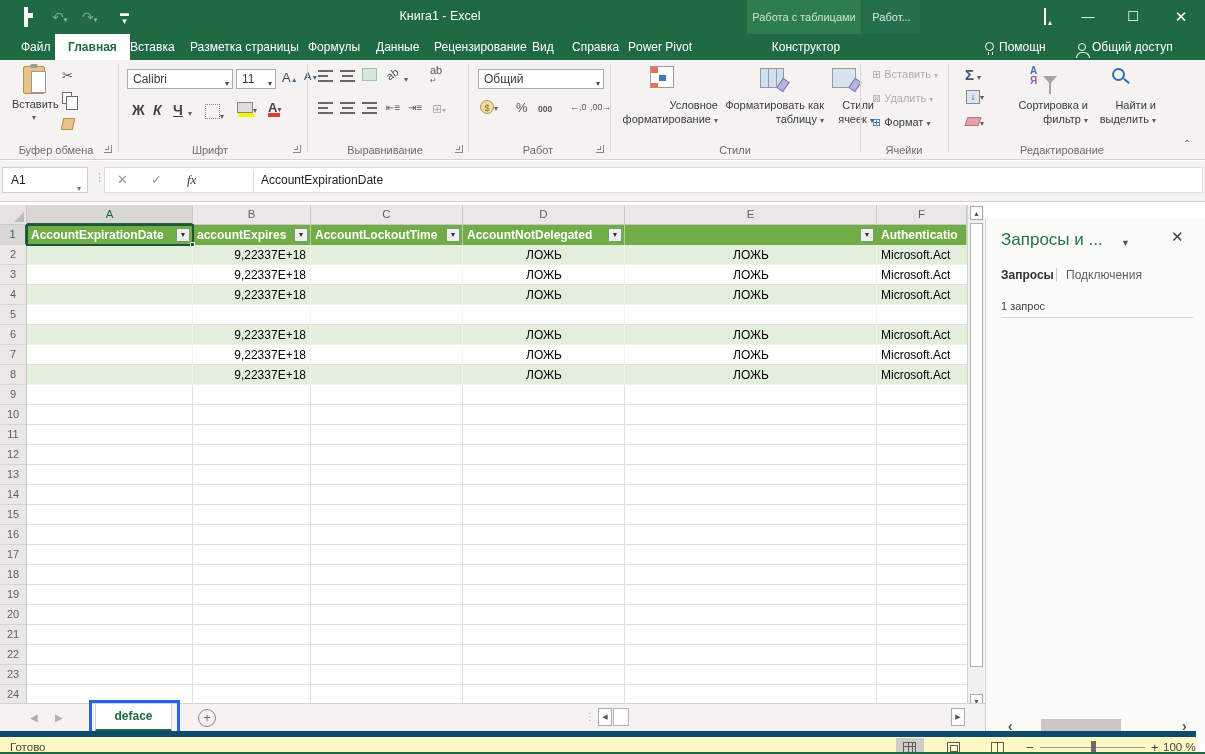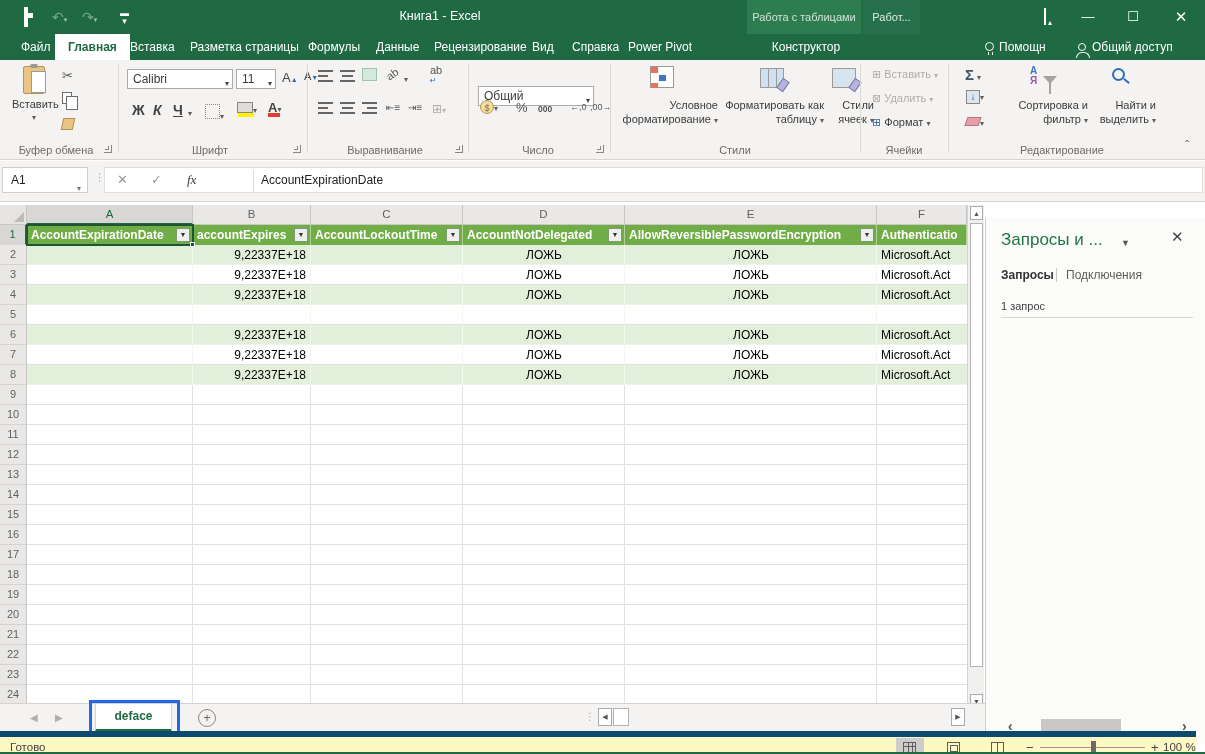--- a/index.html
+++ b/index.html
@@ -233,27 +233,27 @@
   <div class="abs alines al-l" style="left:318px;top:42px"></div>
   <div class="abs alines al-c" style="left:340px;top:42px"></div>
   <div class="abs alines al-r" style="left:362px;top:42px"></div>
   <div class="abs" style="left:386px;top:42px;font-size:10px;color:#555">⇤≡</div>
   <div class="abs" style="left:408px;top:42px;font-size:10px;color:#555">⇥≡</div>
   <div class="abs dim" style="left:432px;top:42px;font-size:12px">⊞<span class="caret-dim"></span></div>
   <div class="glabel" style="left:310px;width:150px">Выравнивание</div>
   <div class="launcher" style="left:455px"></div>
   <div class="gsep" style="left:468px"></div>
 
-  <div class="combo" style="left:478px;top:26px;width:116px"><span>Общий</span><span class="cv">▾</span></div>
+  <div class="combo" style="left:478px;top:9px;width:126px"><span>Общий</span><span class="cv">▾</span></div>
   <div class="abs" style="left:480px;top:40px"><span class="coin-ic" style="display:inline-block">$</span><span class="caret"></span></div>
   <div class="abs" style="left:516px;top:40px;font-size:13px;color:#555">%</div>
   <div class="abs" style="left:538px;top:44px;font-size:8.5px;font-weight:bold;color:#555">000</div>
   <div class="abs" style="left:570px;top:42px;font-size:9px;color:#555">←,0</div>
   <div class="abs" style="left:590px;top:42px;font-size:9px;color:#555">,00→</div>
-  <div class="glabel" style="left:470px;width:136px">Число</div>
+  <div class="glabel" style="left:470px;width:136px">Работ</div>
   <div class="launcher" style="left:596px"></div>
   <div class="gsep" style="left:610px"></div>
 
   <div class="abs" style="left:650px;top:6px">
     <span class="cond-ic" style="display:inline-block">
       <i style="left:0;top:0;background:#E8735C"></i><i style="left:8px;top:8px;background:#4472C4"></i><i style="left:0;top:16px;background:#E8735C;height:5px"></i>
     </span>
   </div>
   <div class="two-line" style="left:612px;top:38px;width:106px"><span>Условное форматирование</span> <span class="caret"></span></div>
   <div class="abs" style="left:760px;top:8px"><span class="tbl-ic" style="display:inline-block"><span class="brush2"></span></span></div>
@@ -348,21 +348,20 @@
       <div class="vline" style="left: 849px; top: 160px; height: 318px;"></div>
       <div id="hdr-row">
         <div class="thdr" style="left: 0px; width: 166px; padding-right: 18px;">AccountExpirationDate</div>
         <div class="fbtn2" style="left: 149px;">▼</div>
         <div class="thdr" style="left: 166px; width: 118px; padding-right: 18px;">accountExpires</div>
         <div class="fbtn2" style="left: 267px;">▼</div>
         <div class="thdr" style="left: 284px; width: 152px; padding-right: 18px;">AccountLockoutTime</div>
         <div class="fbtn2" style="left: 419px;">▼</div>
         <div class="thdr" style="left: 436px; width: 162px; padding-right: 18px;">AccountNotDelegated</div>
         <div class="fbtn2" style="left: 581px;">▼</div>
-        <div class="thdr" style="left: 598px; width: 252px; padding-right: 18px;">AllowReversiblePasswordEncryption</div>
         <div class="fbtn2" style="left: 833px;">▼</div>
         <div class="thdr" style="left: 850px; width: 90px;">Authenticatio</div>
       </div>
       <div class="cell" style="top: 20px; left: 166px; width: 118px; text-align: right; padding-right: 5px;">9,22337E+18</div>
       <div class="cell" style="top: 20px; left: 436px; width: 162px; text-align: center;">ЛОЖЬ</div>
       <div class="cell" style="top: 20px; left: 598px; width: 252px; text-align: center;">ЛОЖЬ</div>
       <div class="cell" style="top: 20px; left: 850px; width: 90px; text-align: left; padding-left: 4px;">Microsoft.Act</div>
       <div class="cell" style="top: 40px; left: 166px; width: 118px; text-align: right; padding-right: 5px;">9,22337E+18</div>
       <div class="cell" style="top: 40px; left: 436px; width: 162px; text-align: center;">ЛОЖЬ</div>
       <div class="cell" style="top: 40px; left: 598px; width: 252px; text-align: center;">ЛОЖЬ</div>

